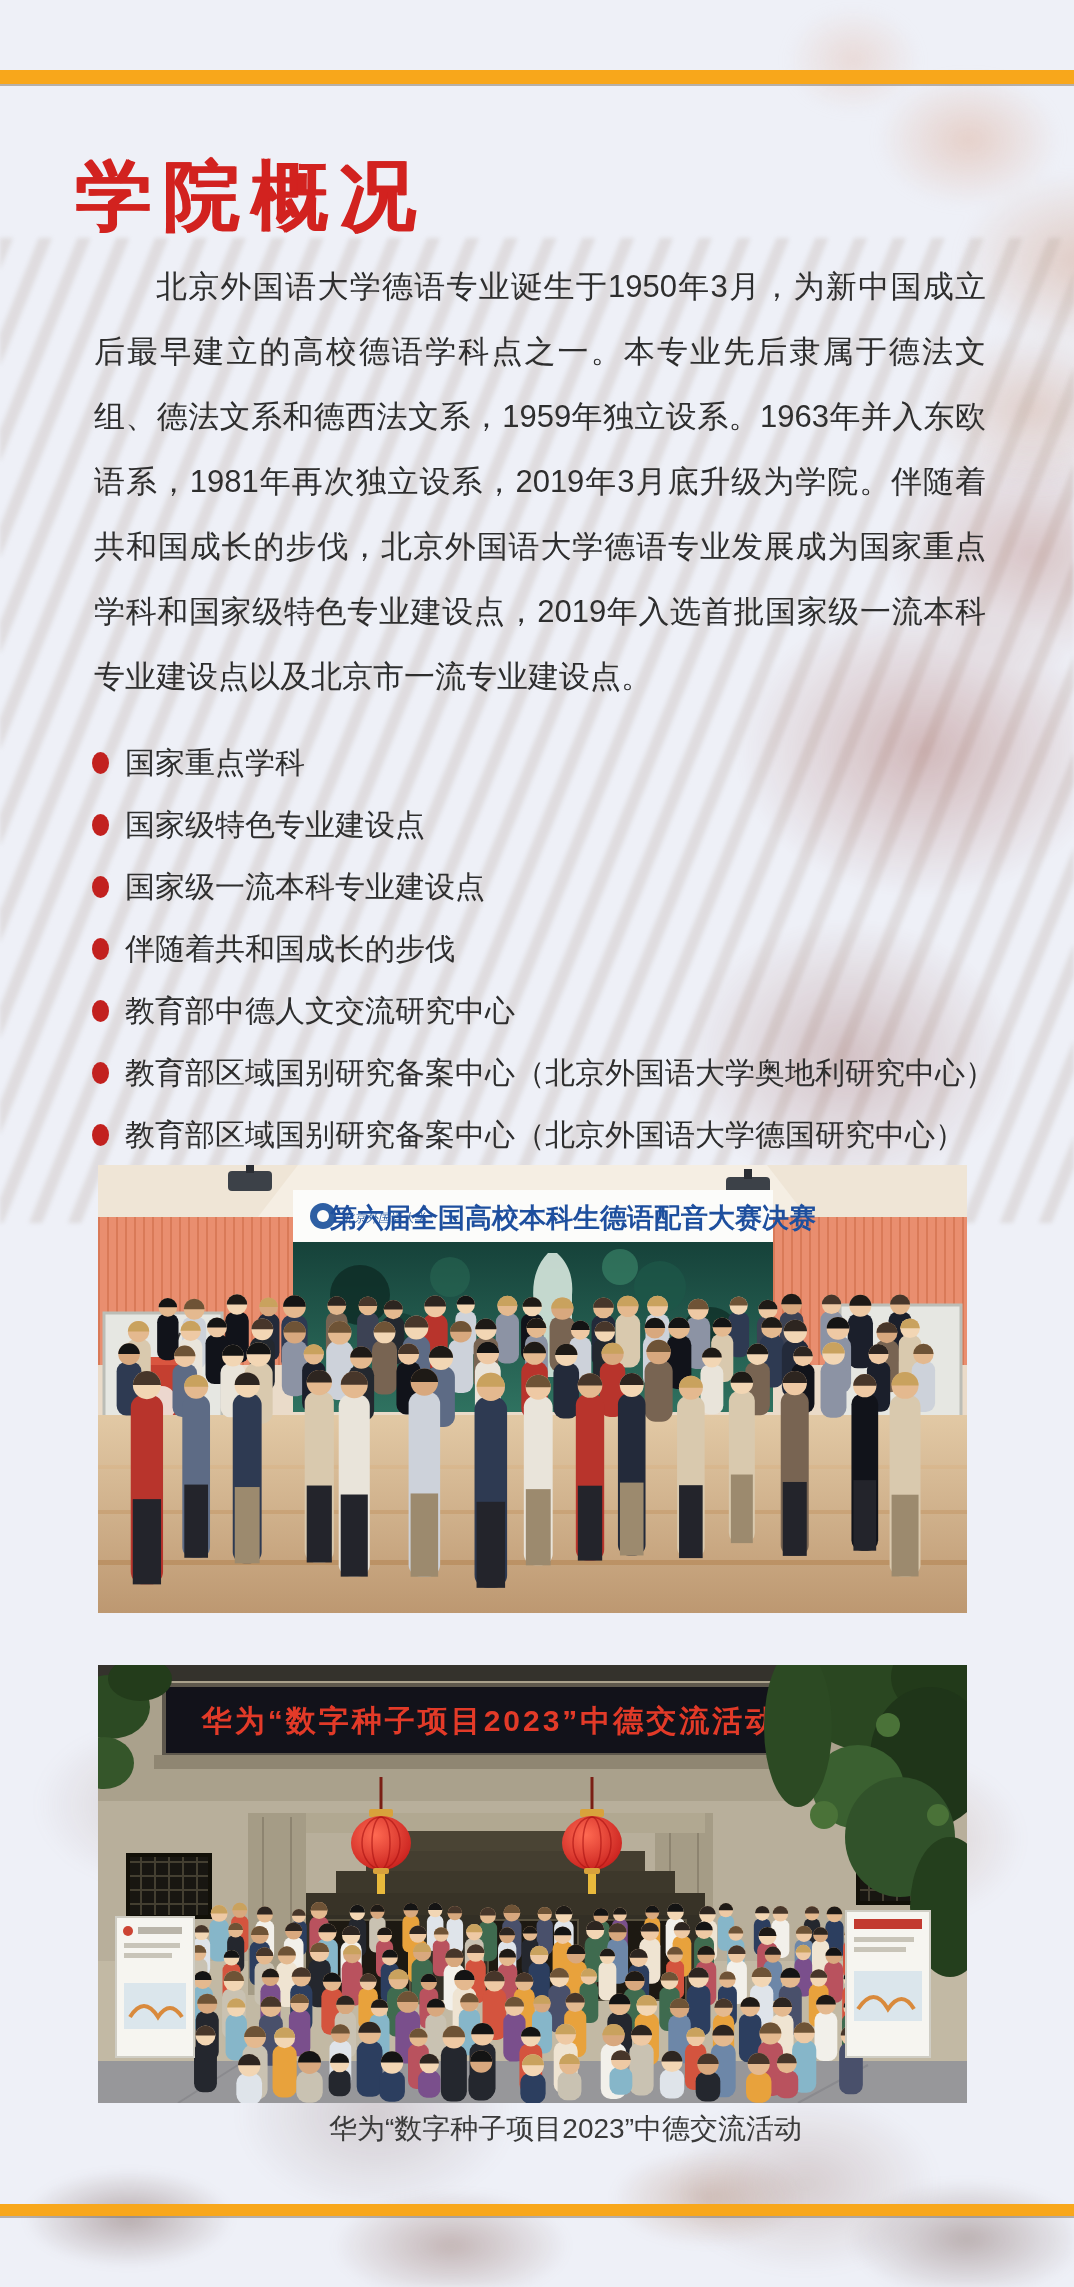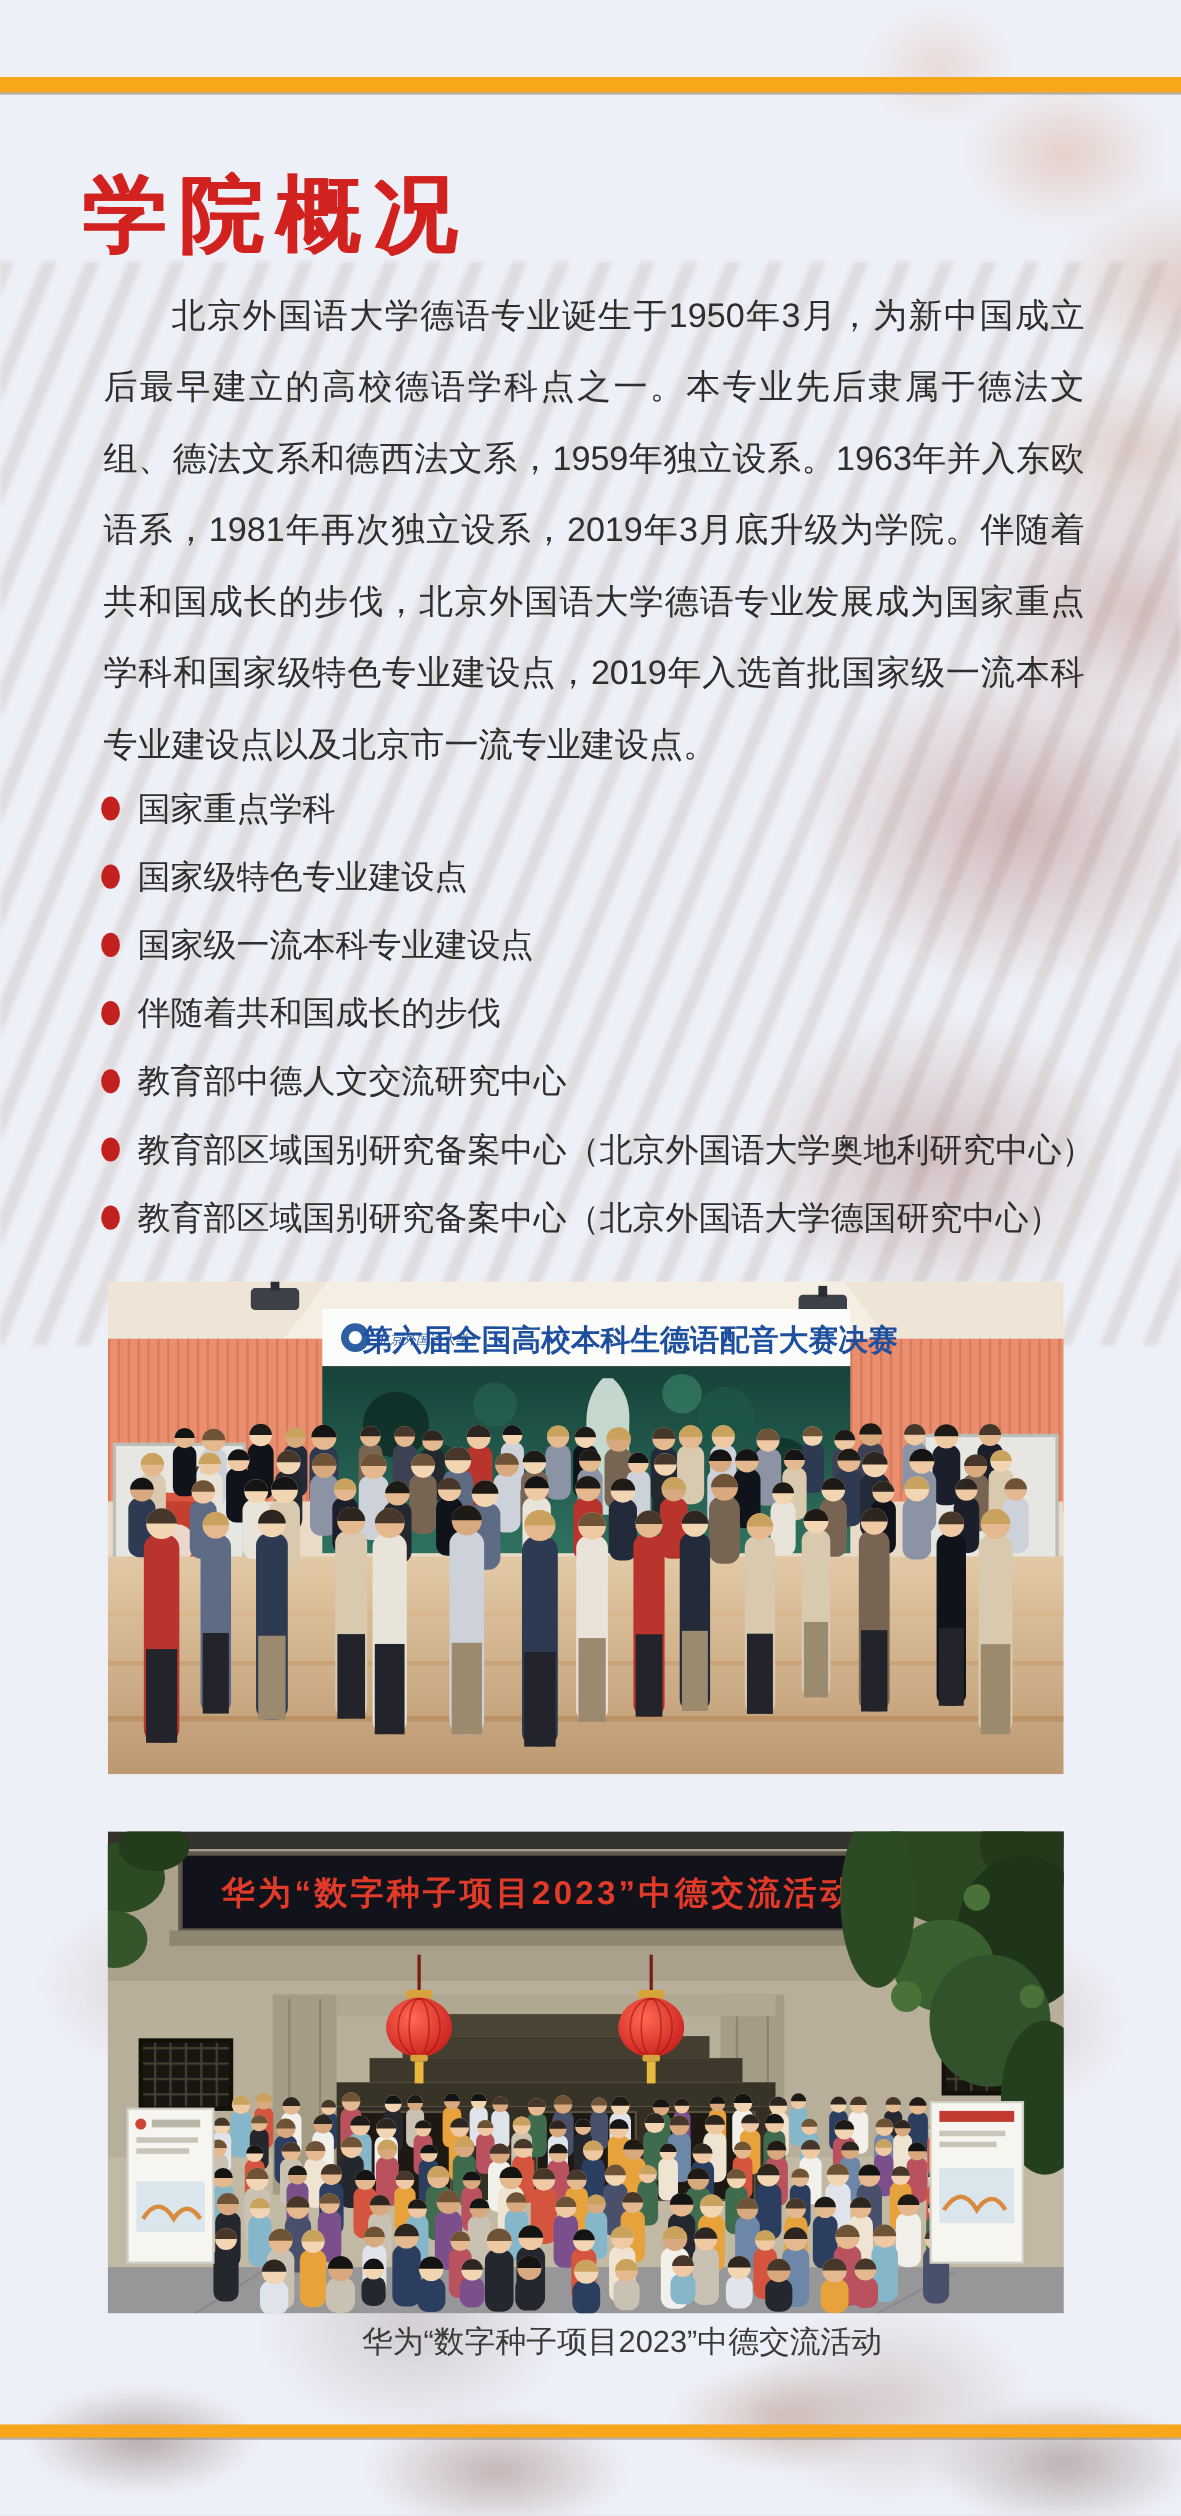--- a/index.html
+++ b/index.html
@@ -32,21 +32,21 @@
   
   .stripe{position:absolute;left:0;width:1074px;background:var(--stripe,#F8A71B);}
   .stripe-top{top:70px;height:14px;box-shadow:0 2px 0 rgba(125,112,92,.5);}
   .stripe-bottom{top:2204px;height:12px;box-shadow:0 2px 0 rgba(125,112,92,.5);}
 
   
   .title{position:absolute;left:75px;top:152px;margin:0;font-size:76px;line-height:1.15;
          font-weight:bold;color:var(--title,#D2221F);letter-spacing:12px;text-shadow:1.5px 0 0 currentColor;}
   .intro{position:absolute;left:94px;top:254px;width:892px;margin:0;font-size:31px;line-height:65px;
          text-align:justify;color:#2e2e2e;text-indent:2em;}
-  .highlights{position:absolute;left:92px;top:704px;margin:0;padding:0;list-style:none;width:930px;}
+  .highlights{position:absolute;left:92px;top:732px;margin:0;padding:0;list-style:none;width:930px;}
   .hl{display:flex;align-items:center;height:62px;font-size:30px;color:#2e2e2e;white-space:nowrap;}
   .dot{flex:0 0 auto;width:17px;height:22px;border-radius:50%;background:var(--bullet,#C2211F);margin-right:16px;}
 
   
   .photo{position:absolute;left:98px;width:935px;margin:0;}
   .photo1{top:1165px;} .photo2{top:1665px;}
   .photo svg{display:block;}
   .photo figcaption{text-align:center;font-size:28px;color:#3a3a3a;}
   .photo1 figcaption{margin-top:5px;line-height:40px;}
   .photo2 figcaption{margin-top:8px;line-height:36px;}

